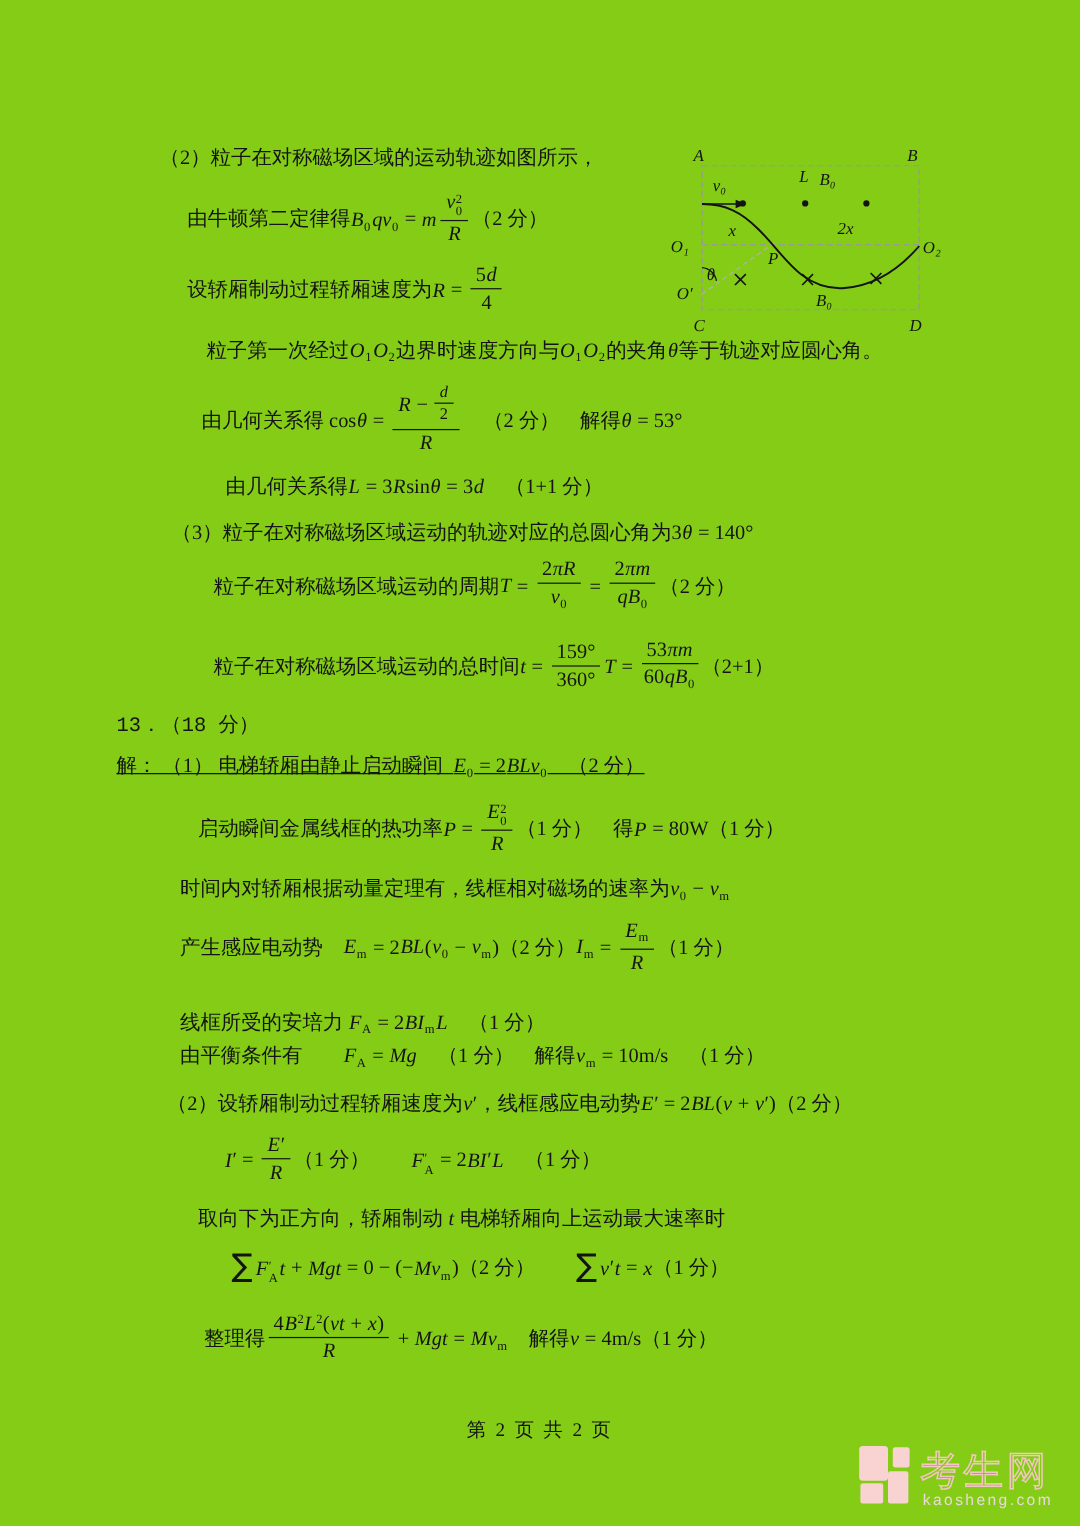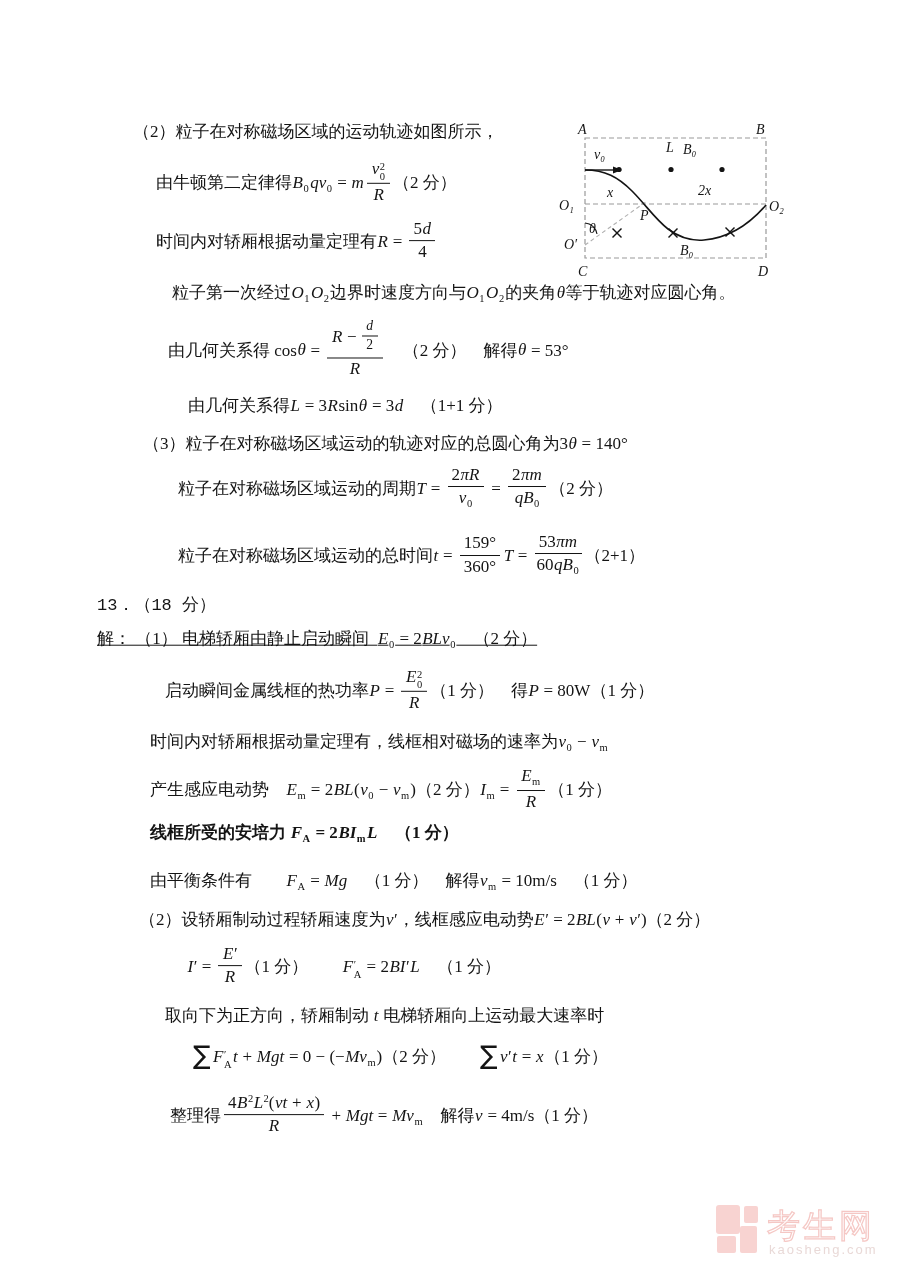--- a/index.html
+++ b/index.html
@@ -1,18 +1,18 @@
 <!DOCTYPE html>
 <html><head>
 <meta charset="utf-8">
 <style>
   html,body { margin:0; padding:0; background:#e8e8e8; }
   .page {
     position:relative; width:900px; height:1272px; margin:0 auto;
-    background:#ffffff; overflow:hidden;
+    background:#84cc16; overflow:hidden;
     font-family:"Liberation Serif","DejaVu Serif",serif;
     color:#141414;
   }
   .line {
     position:absolute; transform:translateY(-50%);
     white-space:pre; font-size:17px; line-height:1.2;
   }
   .tok-t { font-style:normal; }
   .tok-m { font-style:italic; padding:0 0.5px; }
   .tok-sub { font-size:10.5px; vertical-align:-4px; padding-right:1px; }
@@ -45,33 +45,33 @@
   .watermark { position:absolute; left:714px; top:1200px; }
 </style>
 </head>
 <body>
 
 <div class="page">
 
   <div id="lines-root">
       <div class="line" style="left: 133px; top: 132px;"><span class="tok-t">（2）粒子在对称磁场区域的运动轨迹如图所示，</span></div>
       <div class="line" style="left: 156px; top: 184px;"><span class="tok-t">由牛顿第二定律得</span><span class="tok-m">B</span><span class="tok-sub">0</span><span class="tok-m">qv</span><span class="tok-sub">0</span><span class="tok-t"> = </span><span class="tok-m">m</span><span class="tok-frac"><span class="frac-num"><span class="tok-m">v</span><span class="tok-ss"><span>2</span><span>0</span></span></span><span class="frac-den"><span class="tok-m">R</span></span></span><span class="tok-t">（2 分）</span></div>
-      <div class="line" style="left: 156px; top: 243px;"><span class="tok-t">时间内对轿厢根据动量定理有</span><span class="tok-m">R</span><span class="tok-t"> = </span><span class="tok-frac"><span class="frac-num"><span class="tok-t">5</span><span class="tok-m">d</span></span><span class="frac-den"><span class="tok-t">4</span></span></span></div>
+      <div class="line" style="left: 156px; top: 243px;"><span class="tok-t">设轿厢制动过程轿厢速度为</span><span class="tok-m">R</span><span class="tok-t"> = </span><span class="tok-frac"><span class="frac-num"><span class="tok-t">5</span><span class="tok-m">d</span></span><span class="frac-den"><span class="tok-t">4</span></span></span></div>
       <div class="line" style="left: 172px; top: 294px;"><span class="tok-t">粒子第一次经过</span><span class="tok-m">O</span><span class="tok-sub">1</span><span class="tok-m">O</span><span class="tok-sub">2</span><span class="tok-t">边界时速度方向与</span><span class="tok-m">O</span><span class="tok-sub">1</span><span class="tok-m">O</span><span class="tok-sub">2</span><span class="tok-t">的夹角</span><span class="tok-m">θ</span><span class="tok-t">等于轨迹对应圆心角。</span></div>
       <div class="line" style="left: 168px; top: 352px;"><span class="tok-t">由几何关系得 cos</span><span class="tok-m">θ</span><span class="tok-t"> = </span><span class="tok-frac"><span class="frac-num"><span class="tok-m">R</span><span class="tok-t"> − </span><span class="tok-frac"><span class="frac-num"><span class="tok-m">d</span></span><span class="frac-den"><span class="tok-t">2</span></span></span></span><span class="frac-den"><span class="tok-m">R</span></span></span><span class="tok-t">　（2 分）　解得</span><span class="tok-m">θ</span><span class="tok-t"> = 53°</span></div>
       <div class="line" style="left: 188px; top: 406px;"><span class="tok-t">由几何关系得</span><span class="tok-m">L</span><span class="tok-t"> = 3</span><span class="tok-m">R</span><span class="tok-t">sin</span><span class="tok-m">θ</span><span class="tok-t"> = 3</span><span class="tok-m">d</span><span class="tok-t">　（1+1 分）</span></div>
       <div class="line" style="left: 143px; top: 444px;"><span class="tok-t">（3）粒子在对称磁场区域运动的轨迹对应的总圆心角为3</span><span class="tok-m">θ</span><span class="tok-t"> = 140°</span></div>
       <div class="line" style="left: 178px; top: 490px;"><span class="tok-t">粒子在对称磁场区域运动的周期</span><span class="tok-m">T</span><span class="tok-t"> = </span><span class="tok-frac"><span class="frac-num"><span class="tok-t">2</span><span class="tok-m">πR</span></span><span class="frac-den"><span class="tok-m">v</span><span class="tok-sub">0</span></span></span><span class="tok-t"> = </span><span class="tok-frac"><span class="frac-num"><span class="tok-t">2</span><span class="tok-m">πm</span></span><span class="frac-den"><span class="tok-m">qB</span><span class="tok-sub">0</span></span></span><span class="tok-t">（2 分）</span></div>
       <div class="line" style="left: 178px; top: 557px;"><span class="tok-t">粒子在对称磁场区域运动的总时间</span><span class="tok-m">t</span><span class="tok-t"> = </span><span class="tok-frac"><span class="frac-num"><span class="tok-t">159°</span></span><span class="frac-den"><span class="tok-t">360°</span></span></span><span class="tok-m">T</span><span class="tok-t"> = </span><span class="tok-frac"><span class="frac-num"><span class="tok-t">53</span><span class="tok-m">πm</span></span><span class="frac-den"><span class="tok-t">60</span><span class="tok-m">qB</span><span class="tok-sub">0</span></span></span><span class="tok-t">（2+1）</span></div>
       <div class="line" style="left: 97px; top: 606px; font-family: Liberation Mono, monospace;"><span class="tok-t">13．（18 分）</span></div>
       <div class="line" style="left: 97px; top: 640px; text-decoration: underline;"><span class="tok-t">解： （1） 电梯轿厢由静止启动瞬间  </span><span class="tok-m">E</span><span class="tok-sub">0</span><span class="tok-t"> = 2</span><span class="tok-m">BLv</span><span class="tok-sub">0</span><span class="tok-t">　（2 分）</span></div>
       <div class="line" style="left: 165px; top: 692px;"><span class="tok-t">启动瞬间金属线框的热功率</span><span class="tok-m">P</span><span class="tok-t"> = </span><span class="tok-frac"><span class="frac-num"><span class="tok-m">E</span><span class="tok-ss"><span>2</span><span>0</span></span></span><span class="frac-den"><span class="tok-m">R</span></span></span><span class="tok-t">（1 分）　得</span><span class="tok-m">P</span><span class="tok-t"> = 80W（1 分）</span></div>
       <div class="line" style="left: 150px; top: 743px;"><span class="tok-t">时间内对轿厢根据动量定理有，线框相对磁场的速率为</span><span class="tok-m">v</span><span class="tok-sub">0</span><span class="tok-t"> − </span><span class="tok-m">v</span><span class="tok-sub">m</span></div>
       <div class="line" style="left: 150px; top: 791px;"><span class="tok-t">产生感应电动势　</span><span class="tok-m">E</span><span class="tok-sub">m</span><span class="tok-t"> = 2</span><span class="tok-m">BL</span><span class="tok-t">(</span><span class="tok-m">v</span><span class="tok-sub">0</span><span class="tok-t"> − </span><span class="tok-m">v</span><span class="tok-sub">m</span><span class="tok-t">)（2 分）</span><span class="tok-m">I</span><span class="tok-sub">m</span><span class="tok-t"> = </span><span class="tok-frac"><span class="frac-num"><span class="tok-m">E</span><span class="tok-sub">m</span></span><span class="frac-den"><span class="tok-m">R</span></span></span><span class="tok-t">（1 分）</span></div>
-      <div class="line" style="left: 150px; top: 834px; font-weight: bold;"><span class="tok-t">线框所受的安培力 </span><span class="tok-m">F</span><span class="tok-sub">A</span><span class="tok-t"> = 2</span><span class="tok-m">BI</span><span class="tok-sub">m</span><span class="tok-m">L</span><span class="tok-t">　（1 分）</span></div>
+      <div class="line" style="left: 150px; top: 854px;"><span class="tok-t">线框所受的安培力 </span><span class="tok-m">F</span><span class="tok-sub">A</span><span class="tok-t"> = 2</span><span class="tok-m">BI</span><span class="tok-sub">m</span><span class="tok-m">L</span><span class="tok-t">　（1 分）</span></div>
       <div class="line" style="left: 150px; top: 882px; text-align: center;"><span class="tok-t">由平衡条件有　　</span><span class="tok-m">F</span><span class="tok-sub">A</span><span class="tok-t"> = </span><span class="tok-m">Mg</span><span class="tok-t">　（1 分）　解得</span><span class="tok-m">v</span><span class="tok-sub">m</span><span class="tok-t"> = 10m/s　（1 分）</span></div>
       <div class="line" style="left: 139px; top: 920px;"><span class="tok-t">（2）设轿厢制动过程轿厢速度为</span><span class="tok-m">v</span><span class="tok-t">′，线框感应电动势</span><span class="tok-m">E</span><span class="tok-t">′ = 2</span><span class="tok-m">BL</span><span class="tok-t">(</span><span class="tok-m">v</span><span class="tok-t"> + </span><span class="tok-m">v</span><span class="tok-t">′)（2 分）</span></div>
       <div class="line" style="left: 187px; top: 968px;"><span class="tok-m">I</span><span class="tok-t">′ = </span><span class="tok-frac"><span class="frac-num"><span class="tok-m">E</span><span class="tok-t">′</span></span><span class="frac-den"><span class="tok-m">R</span></span></span><span class="tok-t">（1 分）　　</span><span class="tok-m">F</span><span class="tok-ss"><span>′</span><span>A</span></span><span class="tok-t"> = 2</span><span class="tok-m">BI</span><span class="tok-t">′</span><span class="tok-m">L</span><span class="tok-t">　（1 分）</span></div>
       <div class="line" style="left: 165px; top: 1016px;"><span class="tok-t">取向下为正方向，轿厢制动 </span><span class="tok-m">t</span><span class="tok-t"> 电梯轿厢向上运动最大速率时</span></div>
       <div class="line" style="left: 193px; top: 1058px;"><span class="tok-sum">∑</span><span class="tok-m">F</span><span class="tok-ss"><span>′</span><span>A</span></span><span class="tok-m">t</span><span class="tok-t"> + </span><span class="tok-m">Mgt</span><span class="tok-t"> = 0 − (−</span><span class="tok-m">Mv</span><span class="tok-sub">m</span><span class="tok-t">)（2 分）　　</span><span class="tok-sum">∑</span><span class="tok-m">v</span><span class="tok-t">′</span><span class="tok-m">t</span><span class="tok-t"> = </span><span class="tok-m">x</span><span class="tok-t">（1 分）</span></div>
       <div class="line" style="left: 170px; top: 1117px;"><span class="tok-t">整理得</span><span class="tok-frac"><span class="frac-num"><span class="tok-t">4</span><span class="tok-m">B</span><span class="tok-sup">2</span><span class="tok-m">L</span><span class="tok-sup">2</span><span class="tok-t">(</span><span class="tok-m">vt</span><span class="tok-t"> + </span><span class="tok-m">x</span><span class="tok-t">)</span></span><span class="frac-den"><span class="tok-m">R</span></span></span><span class="tok-t"> + </span><span class="tok-m">Mgt</span><span class="tok-t"> = </span><span class="tok-m">Mv</span><span class="tok-sub">m</span><span class="tok-t">　解得</span><span class="tok-m">v</span><span class="tok-t"> = 4m/s（1 分）</span></div>
     </div>
 
   <svg class="diagram" width="240" height="180" viewBox="0 0 240 180">
 
@@ -113,20 +113,21 @@
     <text x="84" y="114">P</text>
     <text x="33" y="127">θ</text>
     <text x="38" y="53">v₀</text>
     <text x="110" y="46">L</text>
     <text x="127" y="48">B₀</text>
     <text x="51" y="91">x</text>
     <text x="142" y="89">2x</text>
     <text x="124" y="149">B₀</text>
   </svg>
 
+  <div class="footer">第 2 页 共 2 页</div>
 
   <svg class="watermark" width="180" height="60" viewBox="0 0 180 60">
     <g fill="#f8d3d1">
       <rect x="2" y="5" width="24" height="29" rx="3"></rect>
       <rect x="30" y="6" width="14" height="17" rx="2"></rect>
       <rect x="3" y="36" width="19" height="17" rx="2"></rect>
       <rect x="26" y="26" width="17" height="27" rx="2"></rect>
     </g>
     <text x="53" y="37" font-size="33" letter-spacing="3" font-family="Liberation Sans, DejaVu Sans, sans-serif" fill="none" stroke="#f5c7c4" stroke-width="1.2">考生网</text>
     <text x="55" y="54" font-size="13" letter-spacing="2" font-family="Liberation Sans, DejaVu Sans, sans-serif" fill="#e9d9d7">kaosheng.com</text>

